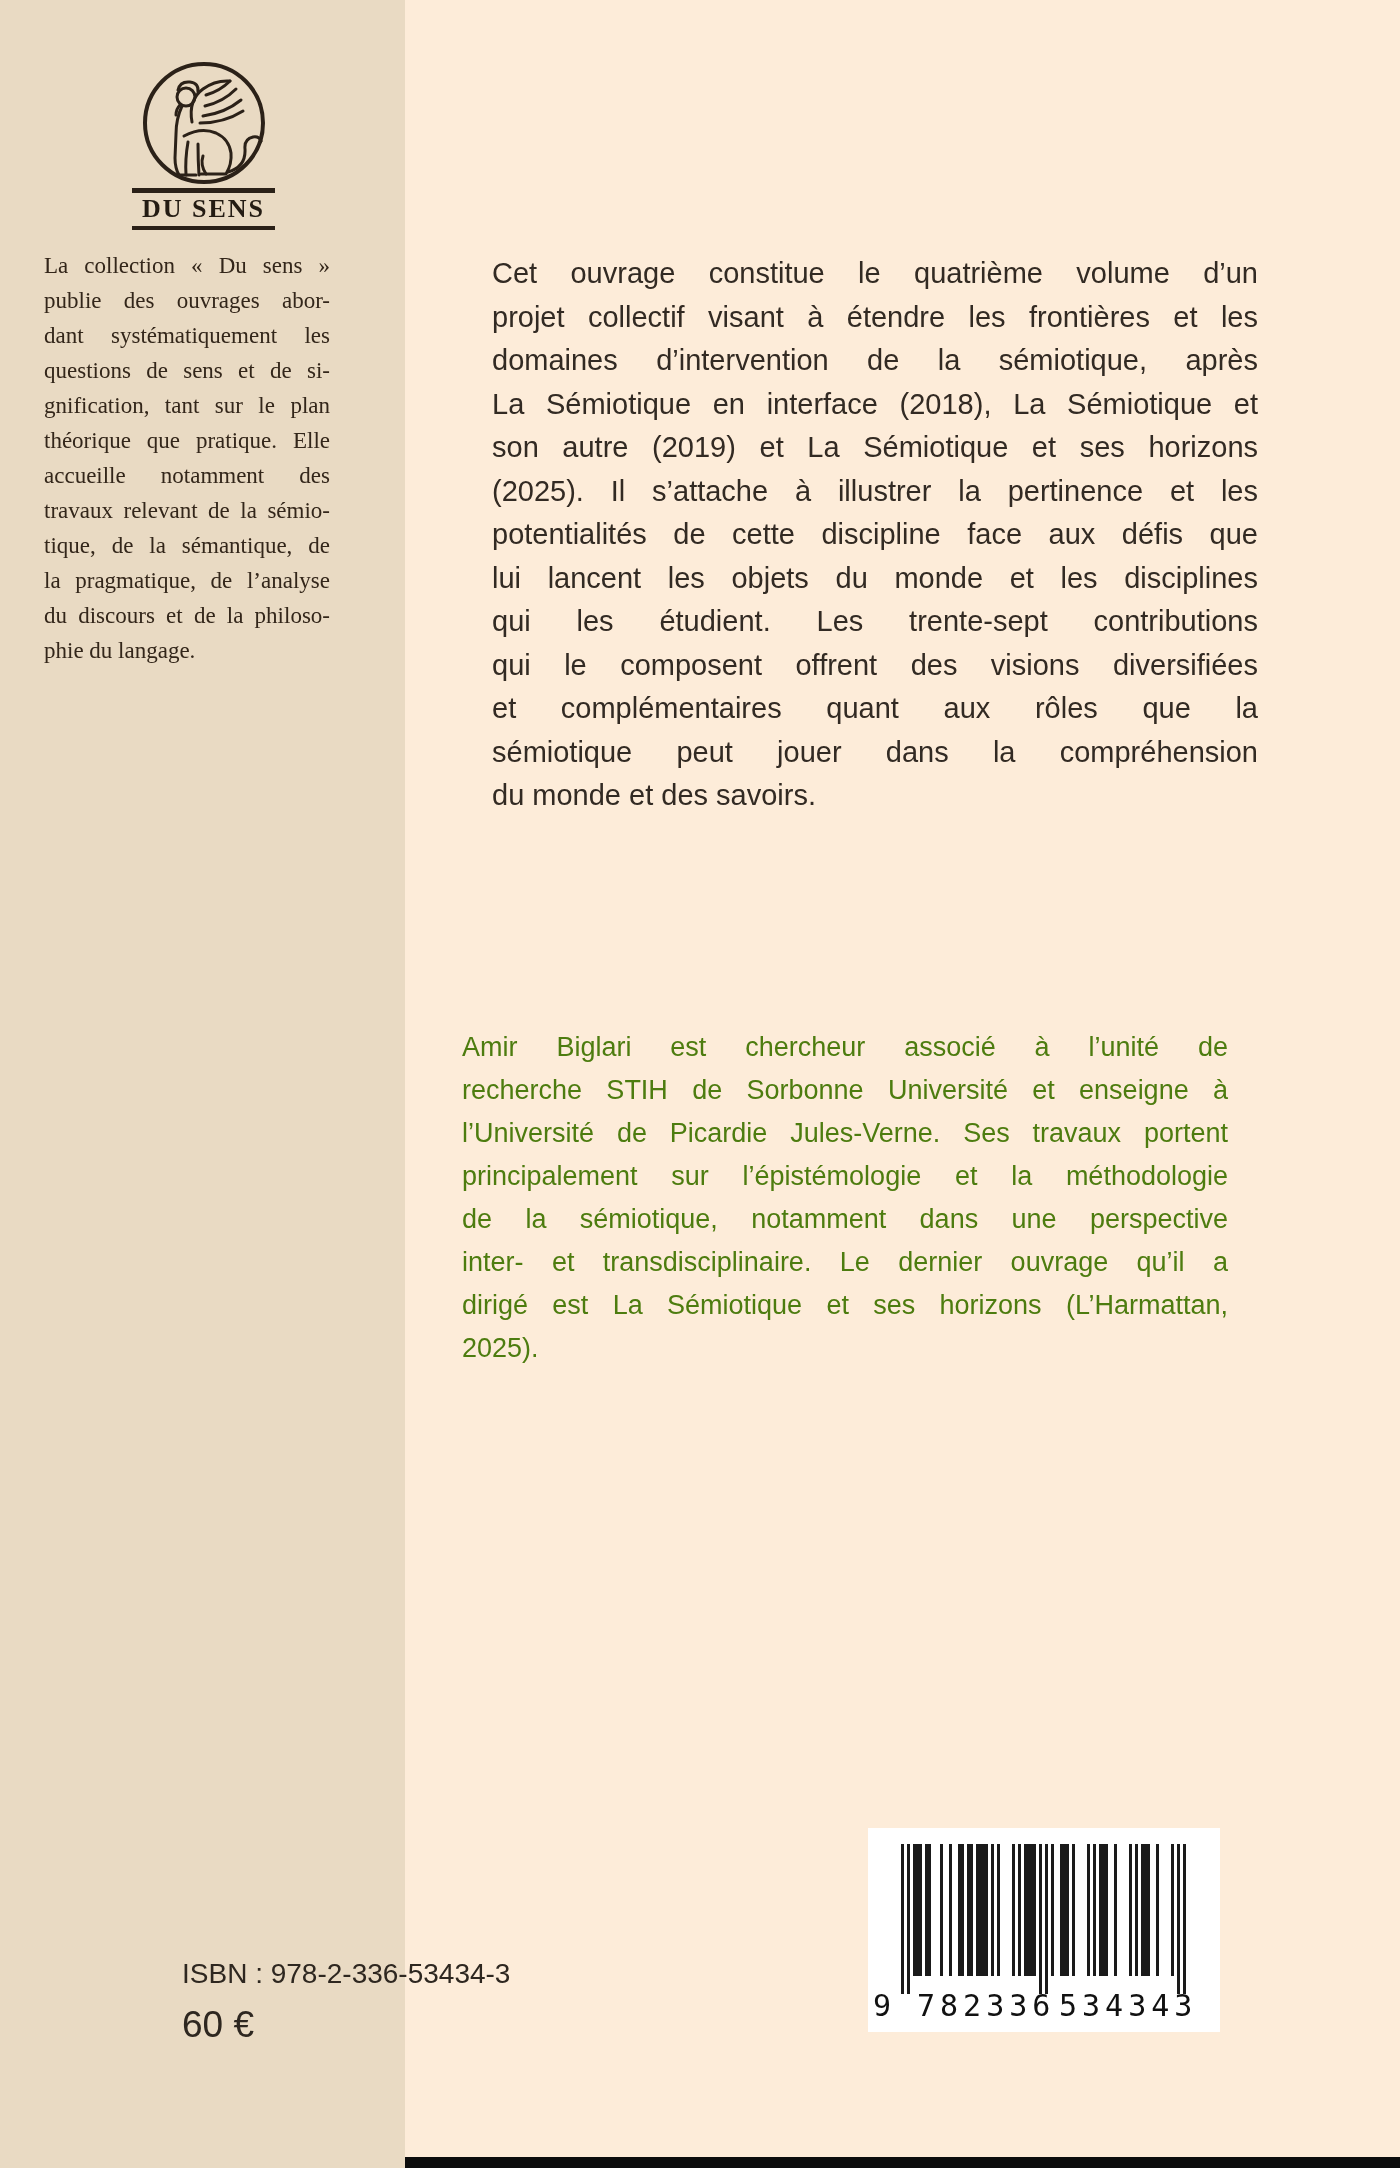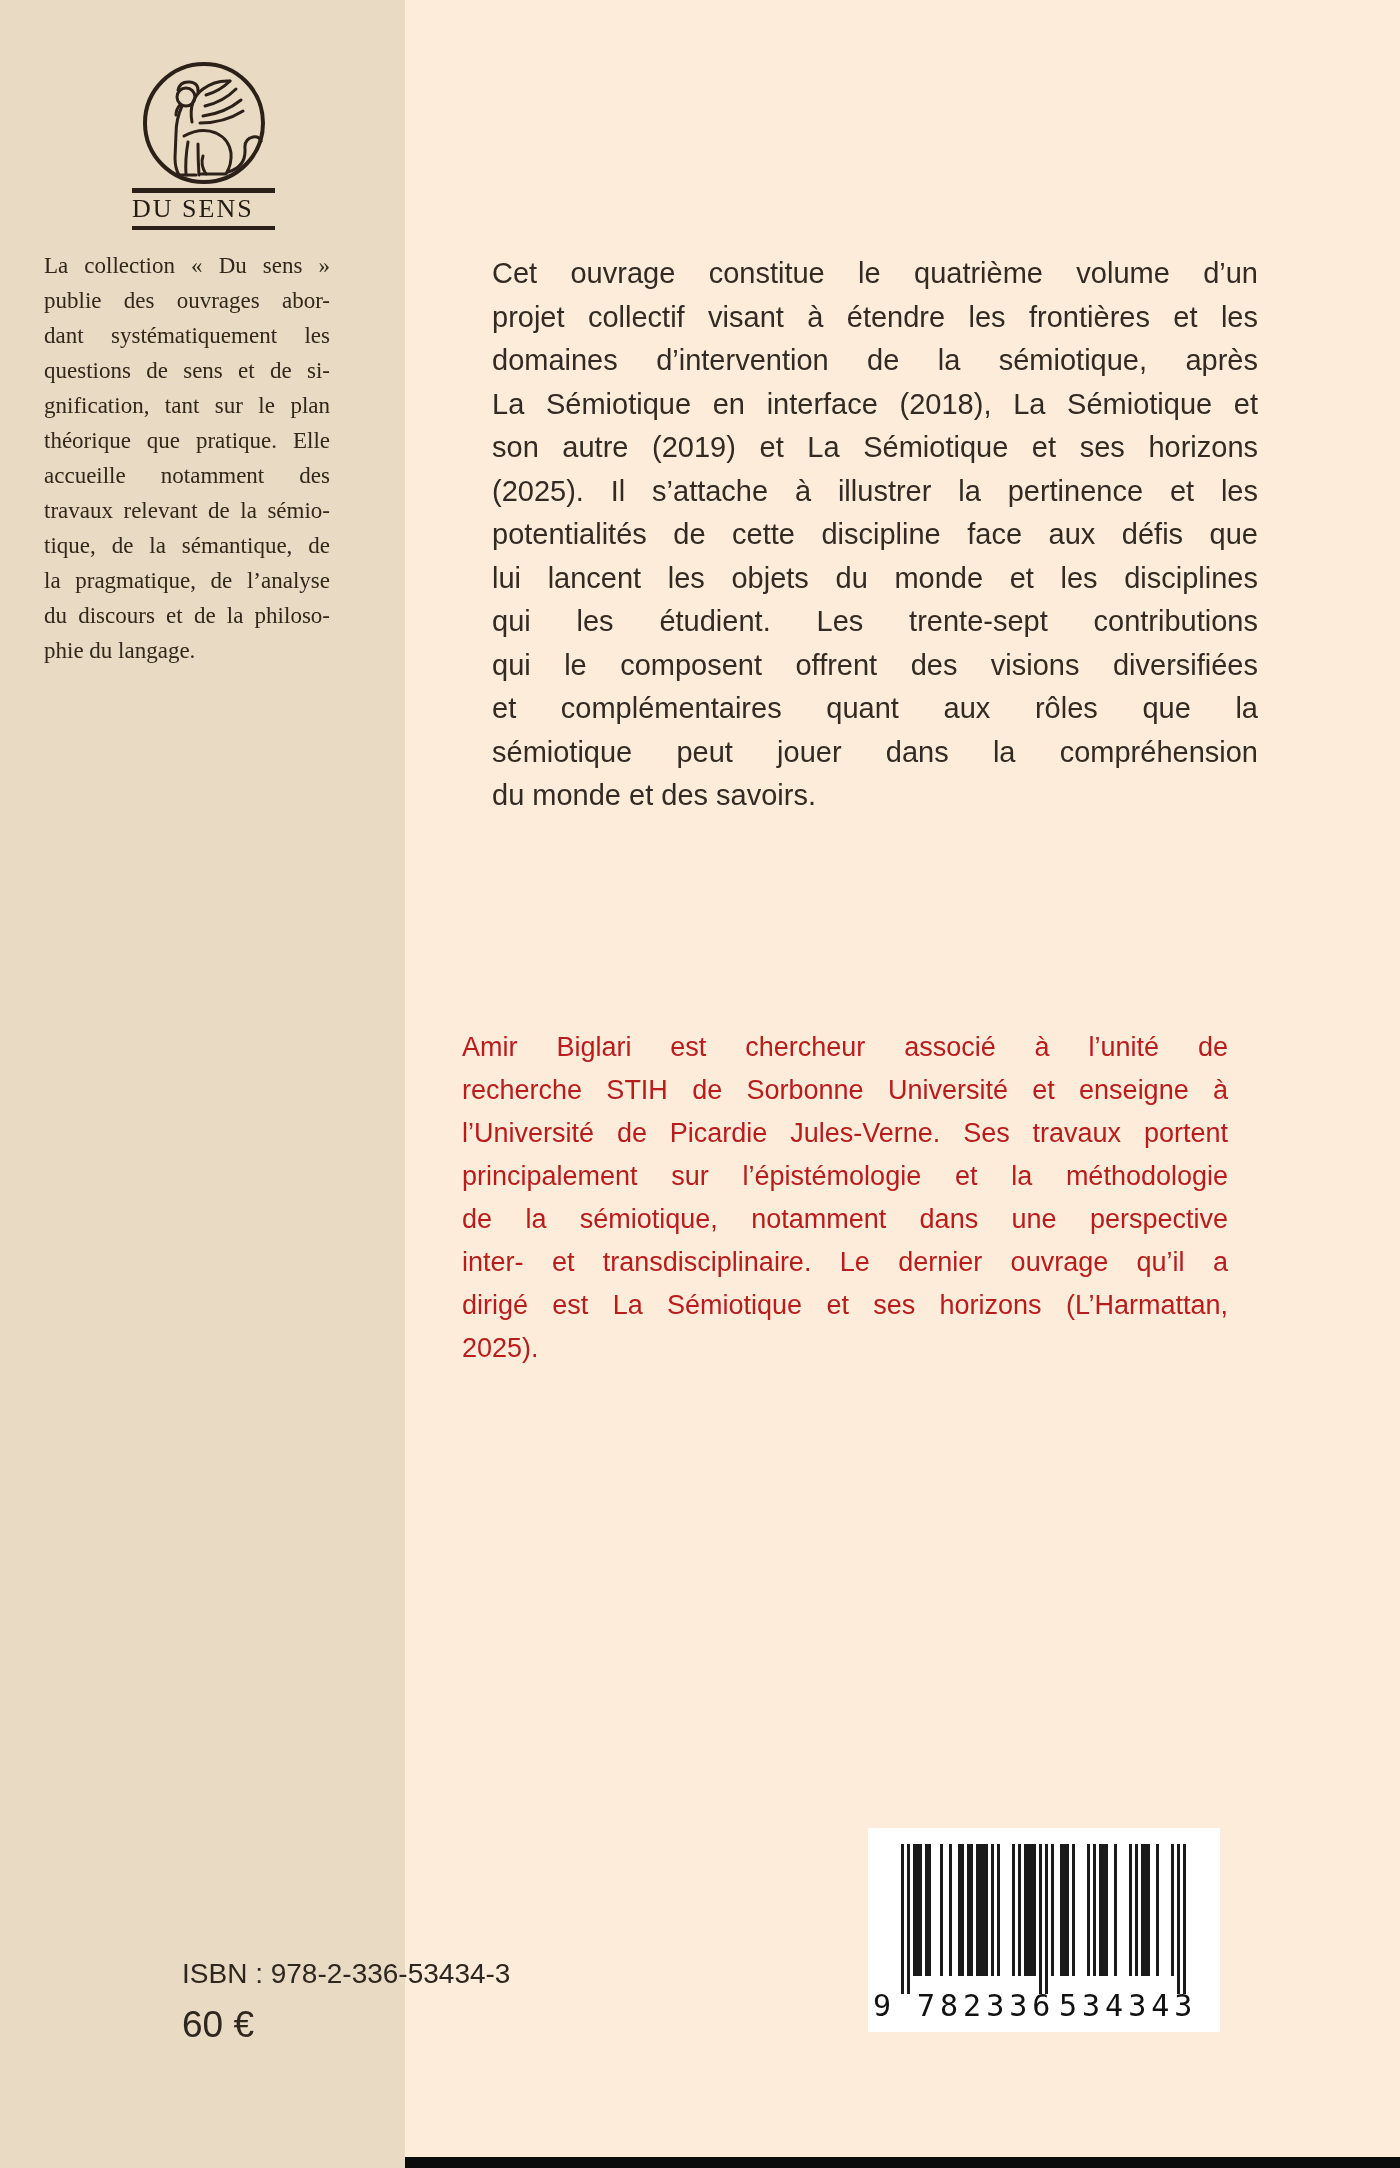--- a/index.html
+++ b/index.html
@@ -12,22 +12,22 @@
   .page{position:absolute;inset:0;}
   .left-panel{position:absolute;left:0;top:0;width:405px;height:2168px;background:#e9dac3;}
 
   
   .logo{position:absolute;left:132px;top:60px;width:143px;}
   .logo svg{display:block;margin:0 auto;}
   .logo-rule{background:#2b2118;width:143px;}
   .logo-rule.top{height:5px;margin-top:2px;}
   .logo-rule.bottom{height:4px;margin-top:3px;}
   .logo-text{
-    font-family:"Liberation Serif",serif;font-weight:normal;
-    font-size:26px;letter-spacing:2px;
+    font-family:"Liberation Serif",serif;font-weight:bold;
+    font-size:26px;letter-spacing:2px;text-align:center;
     color:#241c13;margin-top:2px;line-height:28px;
   }
 
   
   .jline{text-align:justify;text-align-last:justify;white-space:normal;}
   .jline.last{text-align-last:left;}
   .it{}
 
   .sidebar-note{
     position:absolute;left:44px;top:248px;width:286px;
@@ -35,21 +35,21 @@
     font-size:23px;line-height:35px;color:#33261a;
   }
 
   .synopsis{
     position:absolute;left:462px;top:252px;width:766px;
     font-size:29px;line-height:43.5px;color:#322a23;margin-left:30px;
   }
 
   .bio{
     position:absolute;left:462px;top:1026px;width:766px;
-    font-size:27px;line-height:43px;color:#b91c1c;
+    font-size:27px;line-height:43px;color:#4d7c0f;
   }
 
   .isbn{position:absolute;left:182px;top:1958px;font-size:28px;color:#2e2720;}
   .price{position:absolute;left:182px;top:2004px;font-size:37px;color:#2e2720;}
 
   
   .barcode-box{position:absolute;left:868px;top:1828px;width:352px;height:204px;background:#ffffff;}
   .bars{position:absolute;left:33px;top:16px;height:150px;display:flex;align-items:flex-start;}
   .module{width:3px;height:132px;background:transparent;}
   .module.dark{background:#1a1a1a;}

